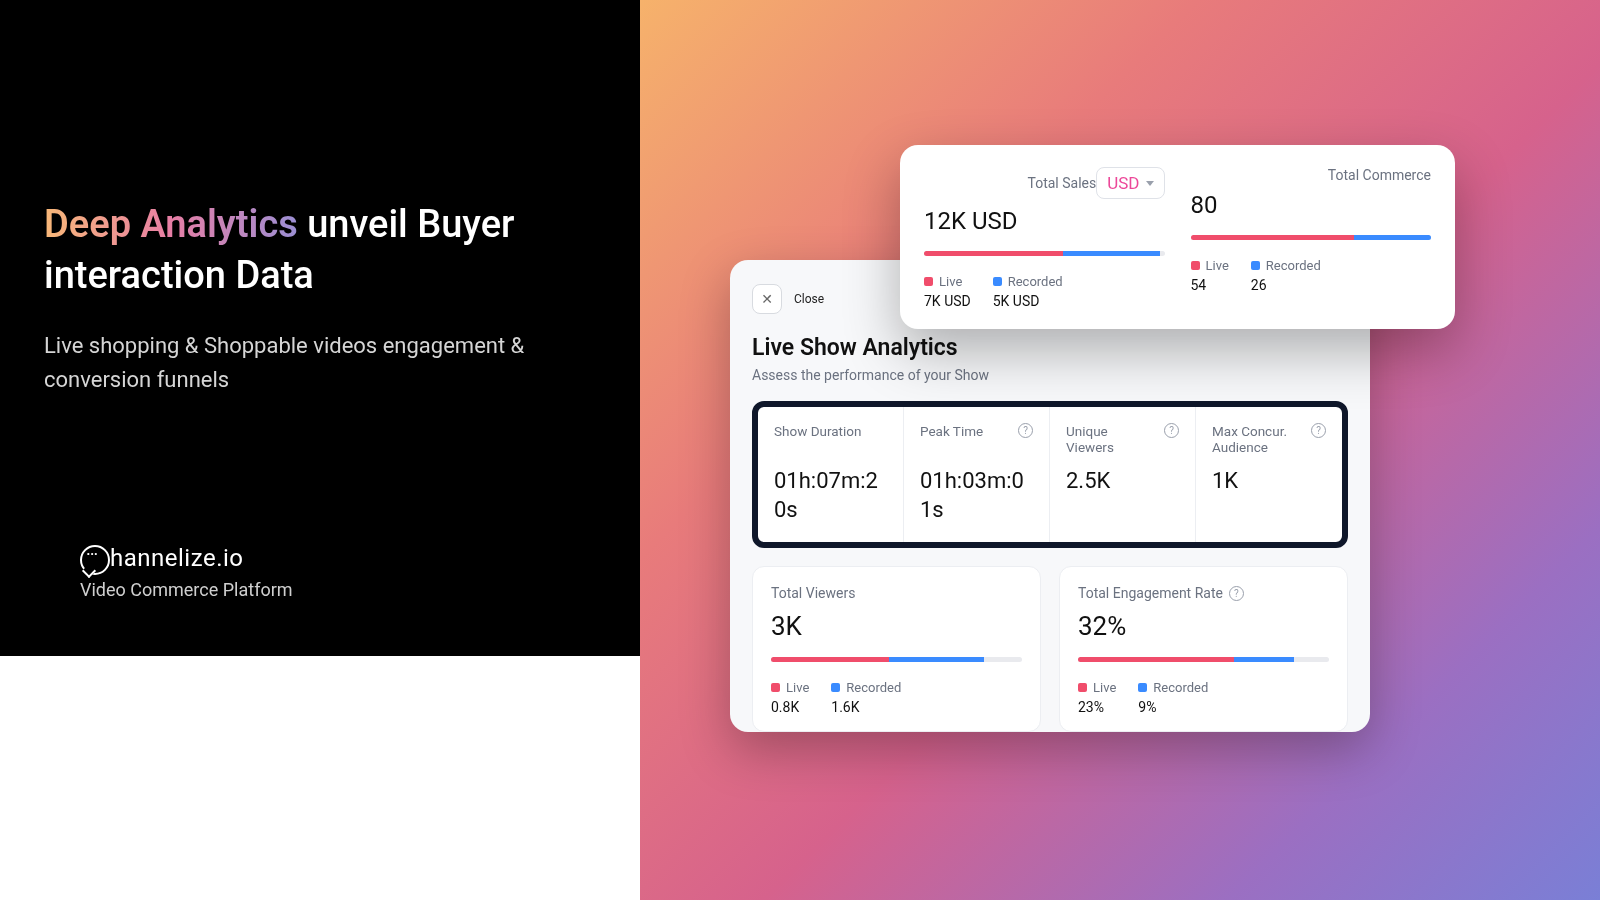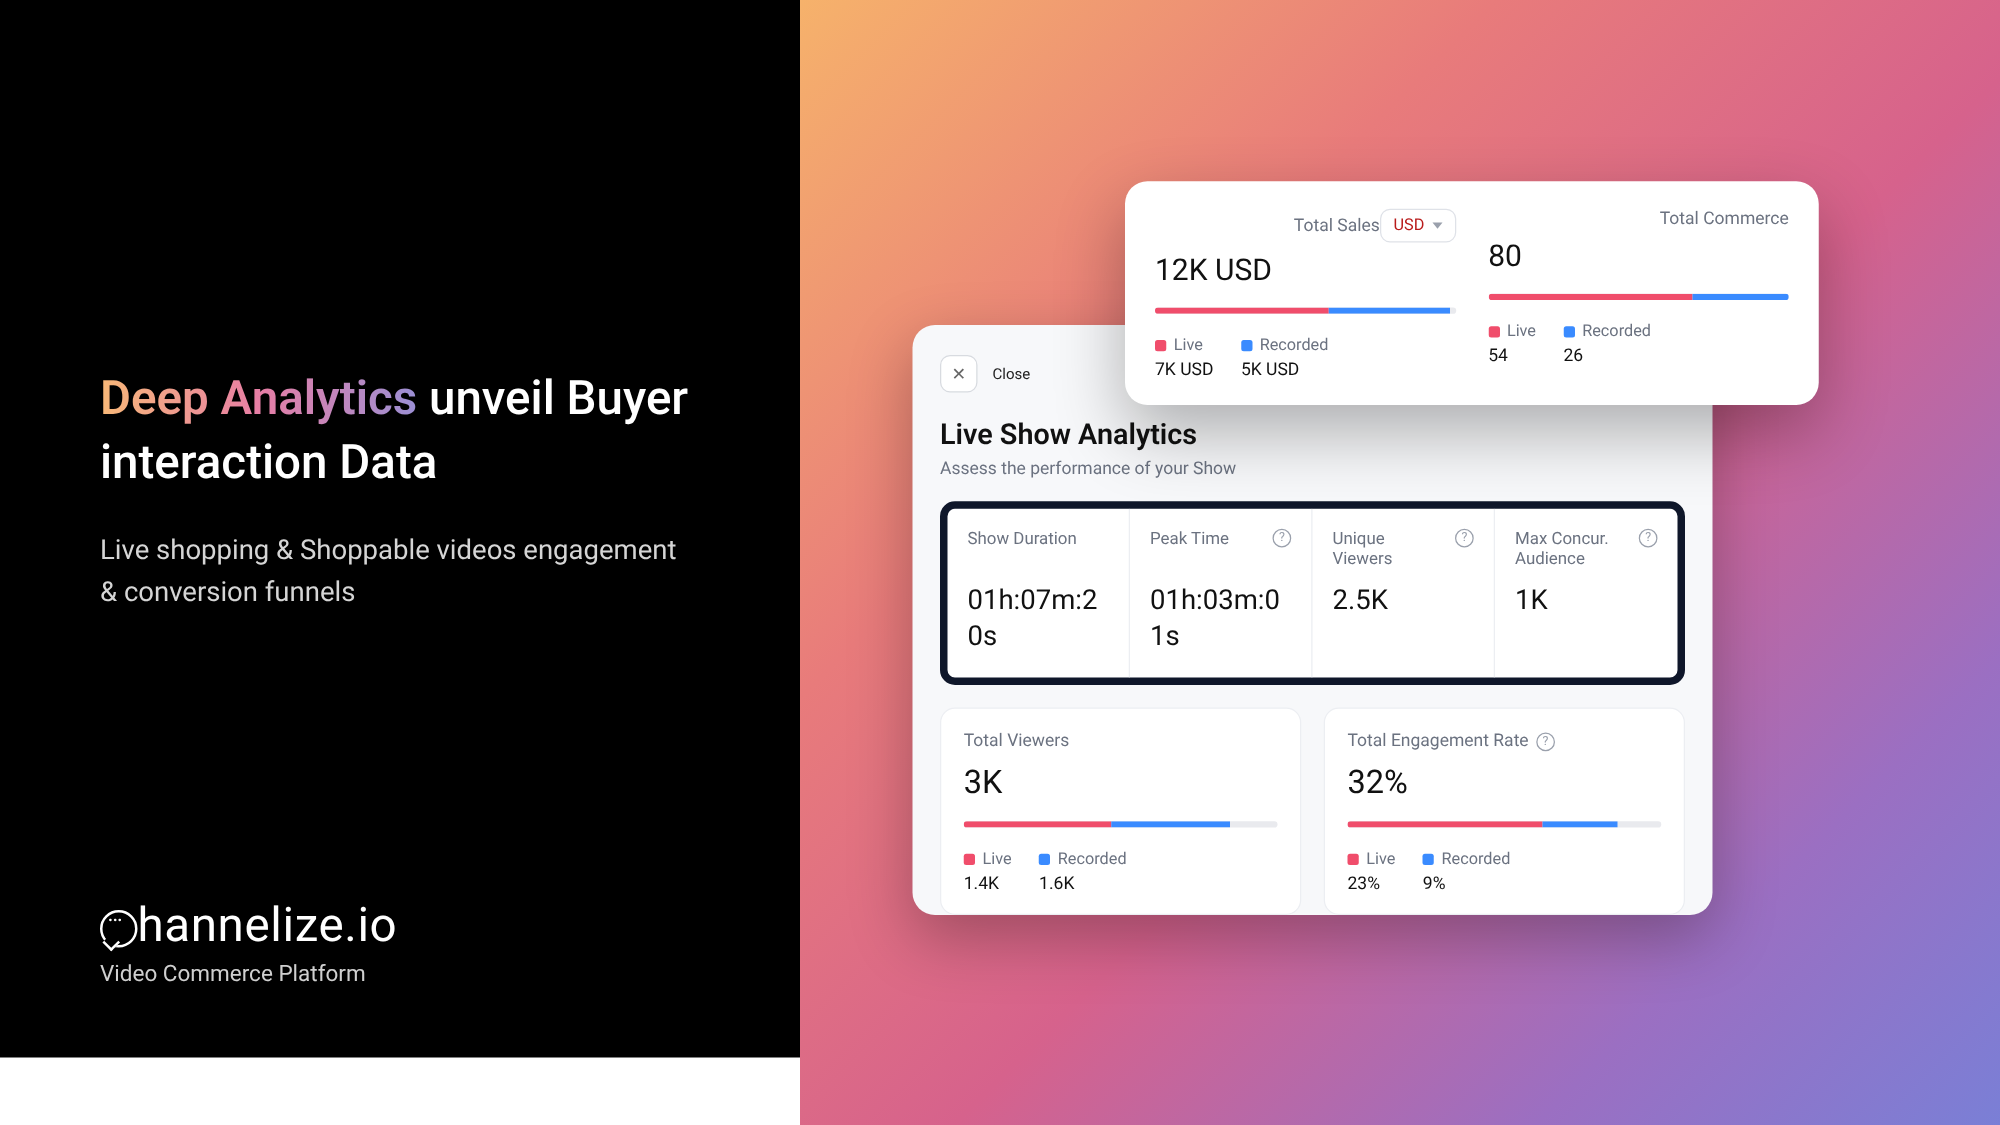--- a/index.html
+++ b/index.html
@@ -5,25 +5,25 @@
   * { box-sizing: border-box; margin: 0; padding: 0; }
   body {
     width: 1600px;
     height: 900px;
     display: flex;
     font-family: -apple-system, BlinkMacSystemFont, "Segoe UI", Roboto, sans-serif;
     overflow: hidden;
   }
   .left-panel {
     width: 640px;
-    height: 846px;
+    height: 656px;
     background: #000;
     position: relative;
     color: #fff;
-    padding: 0 80px;
+    padding: 0 44px;
     display: flex;
     flex-direction: column;
     justify-content: center;
   }
   .headline {
     font-size: 38px;
     line-height: 1.35;
     font-weight: 500;
     margin-top: -60px;
   }
@@ -40,21 +40,21 @@
     line-height: 1.55;
     color: #d5d5d5;
     font-weight: 400;
   }
   .brand {
     position: absolute;
     bottom: 56px;
     left: 80px;
   }
   .brand-name {
-    font-size: 38px;
+    font-size: 24px;
     letter-spacing: 0.5px;
     font-weight: 400;
     display: flex;
     align-items: center;
     gap: 2px;
   }
   .brand-chat {
     display: inline-flex;
     width: 30px; height: 30px;
     border: 2px solid #fff;
@@ -219,22 +219,22 @@
   .sales-col {}
   .sales-head {
     display: flex; justify-content: flex-end; align-items: center;
     margin-bottom: 8px;
   }
   .sales-label { font-size: 14px; color: #6b7280; }
   .currency-select {
     border: 1px solid #dfe2e8;
     border-radius: 8px;
     padding: 5px 10px;
-    font-size: 13px;
-    color: #b91c1c;
+    font-size: 17px;
+    color: #ec4899;
     display: flex; align-items: center; gap: 6px;
     cursor: pointer;
   }
   .chev {
     width: 0; height: 0;
     border-left: 4px solid transparent;
     border-right: 4px solid transparent;
     border-top: 5px solid #9aa0ac;
   }
   .sales-value { font-size: 24px; color: #111; margin-bottom: 16px; }
@@ -307,21 +307,21 @@
         <div class="bar">
           <div class="seg-live" style="width:47%"></div>
           <div class="seg-rec" style="width:38%"></div>
         </div>
         <div class="legend">
           <div class="legend-item">
             <div class="legend-top">
                 <span class="sq live"></span>
                 <span>Live</span>
               </div>
-            <div class="legend-val">1.4K</div>
+            <div class="legend-val">0.8K</div>
           </div>
           <div class="legend-item">
             <div class="legend-top">
                 <span class="sq rec"></span>
                 <span>Recorded</span>
               </div>
             <div class="legend-val">1.6K</div>
           </div>
         </div>
       </div>

